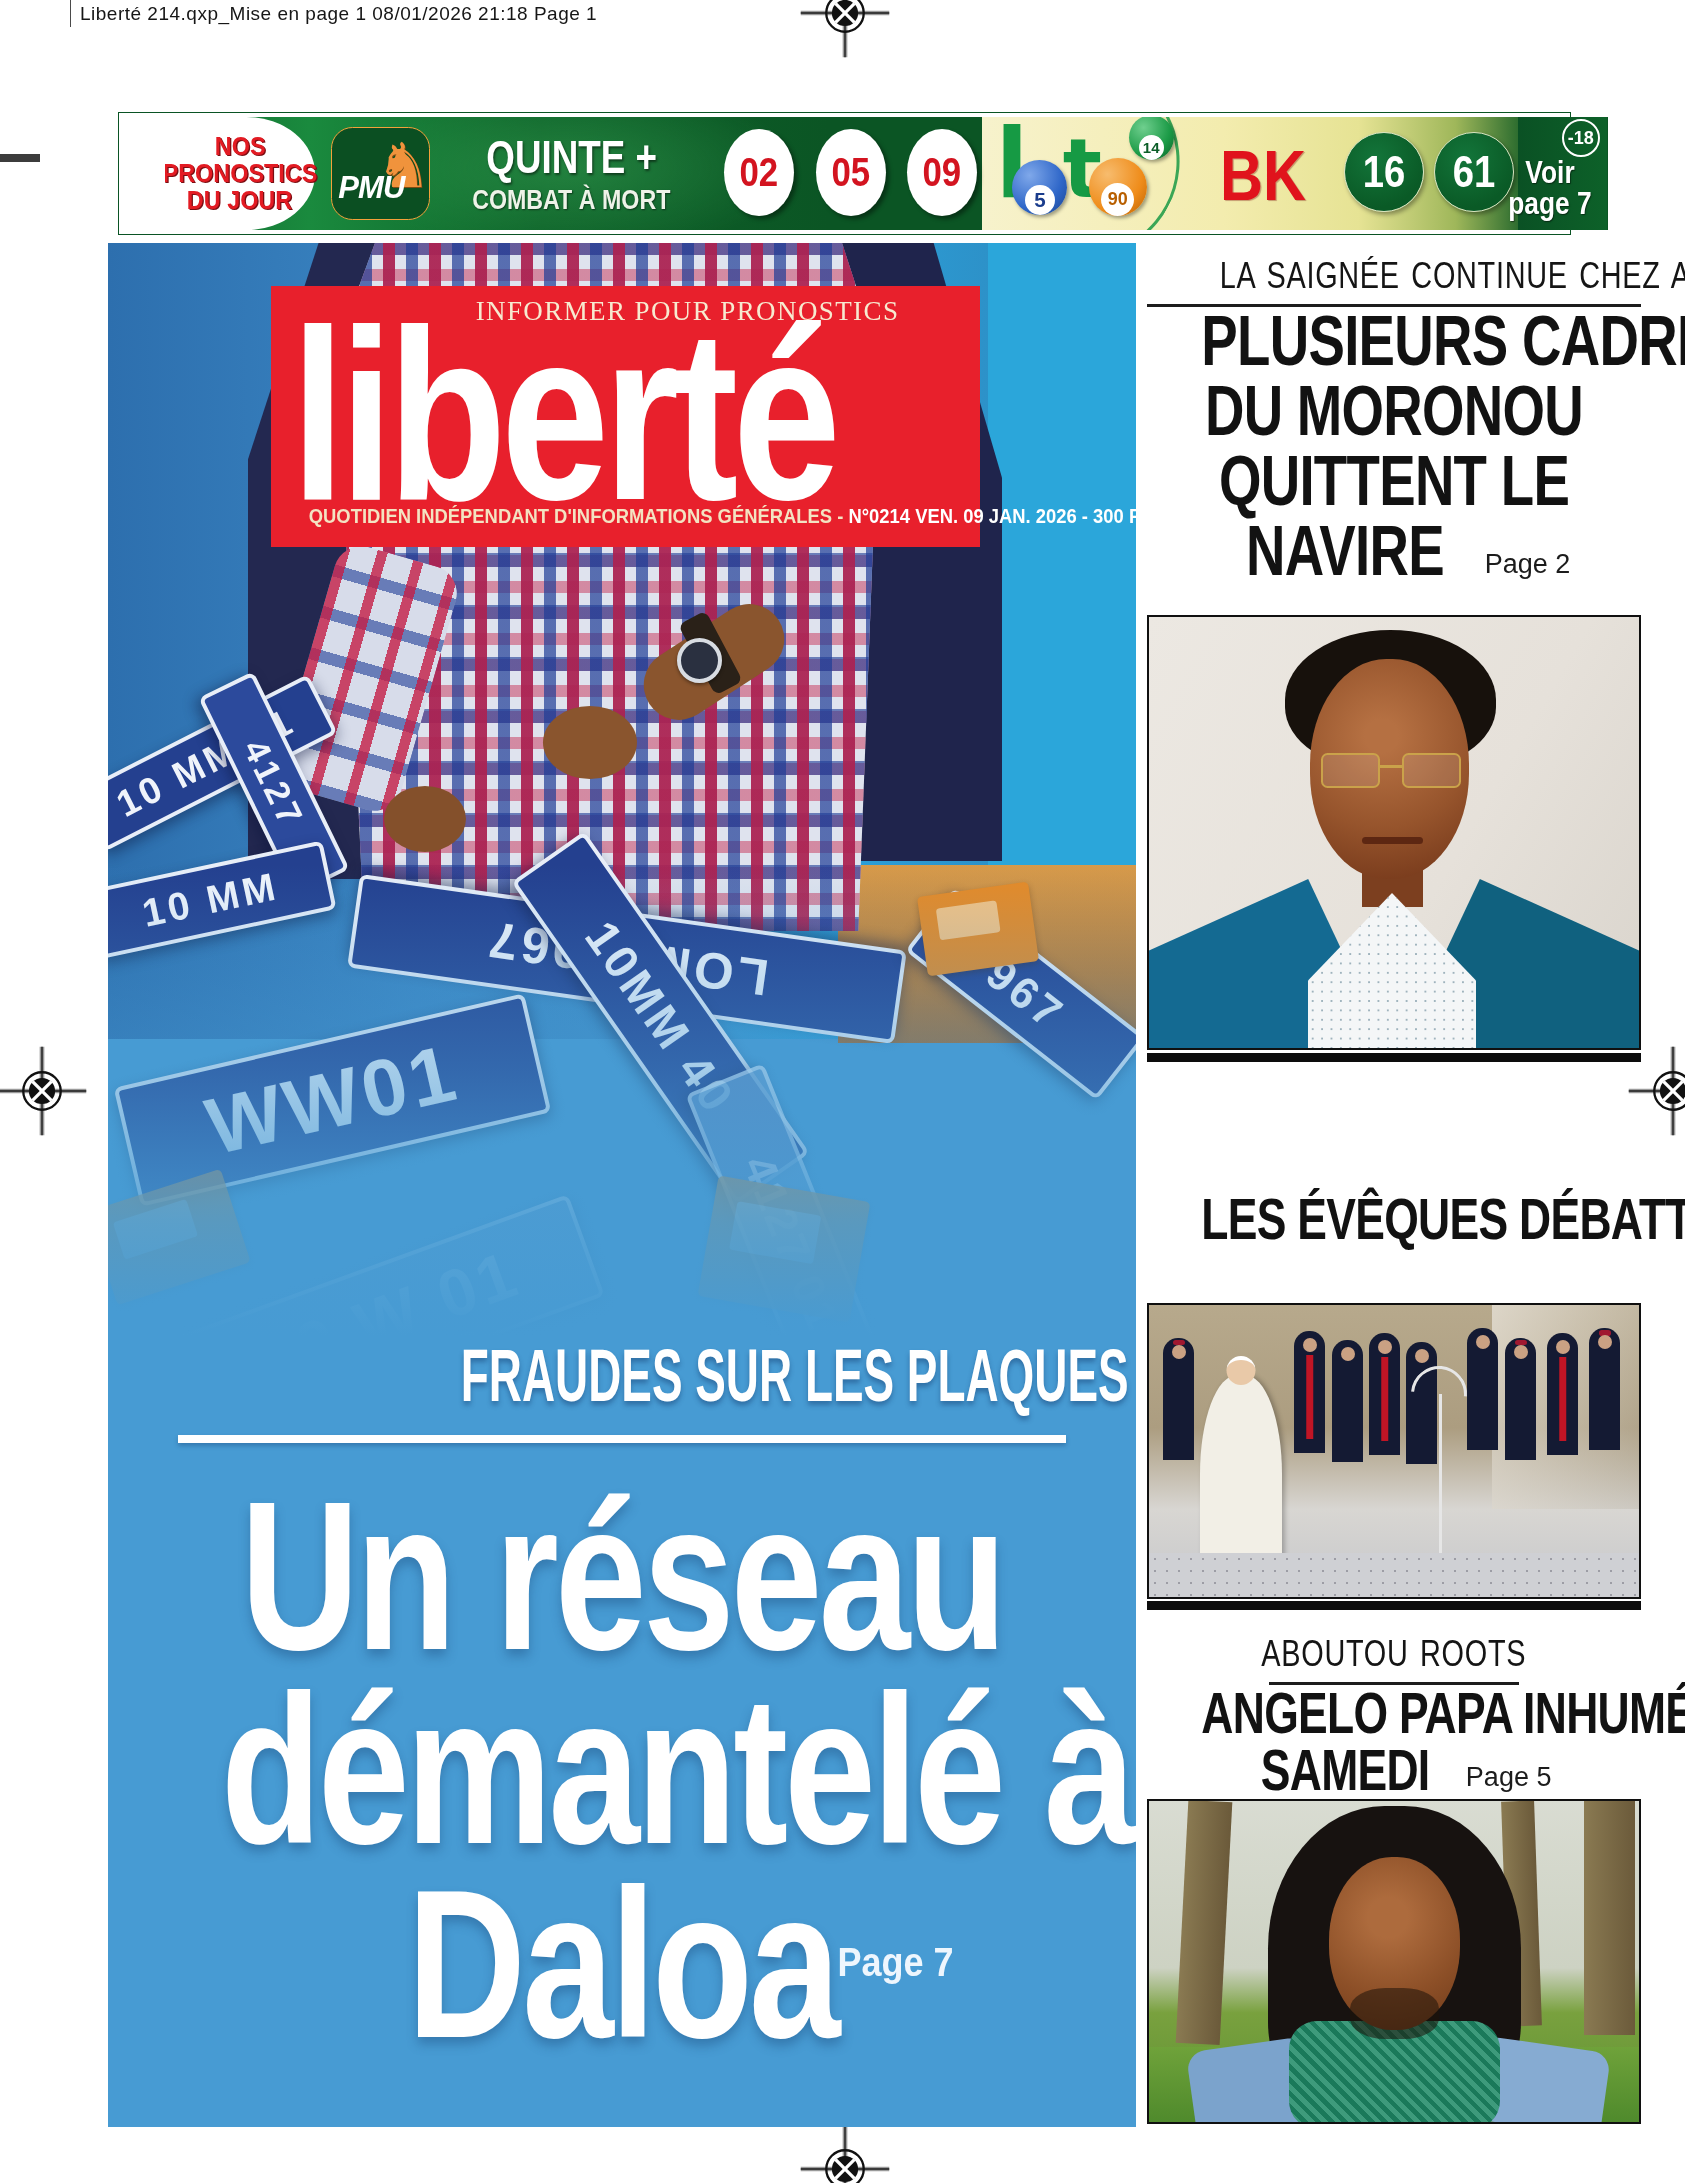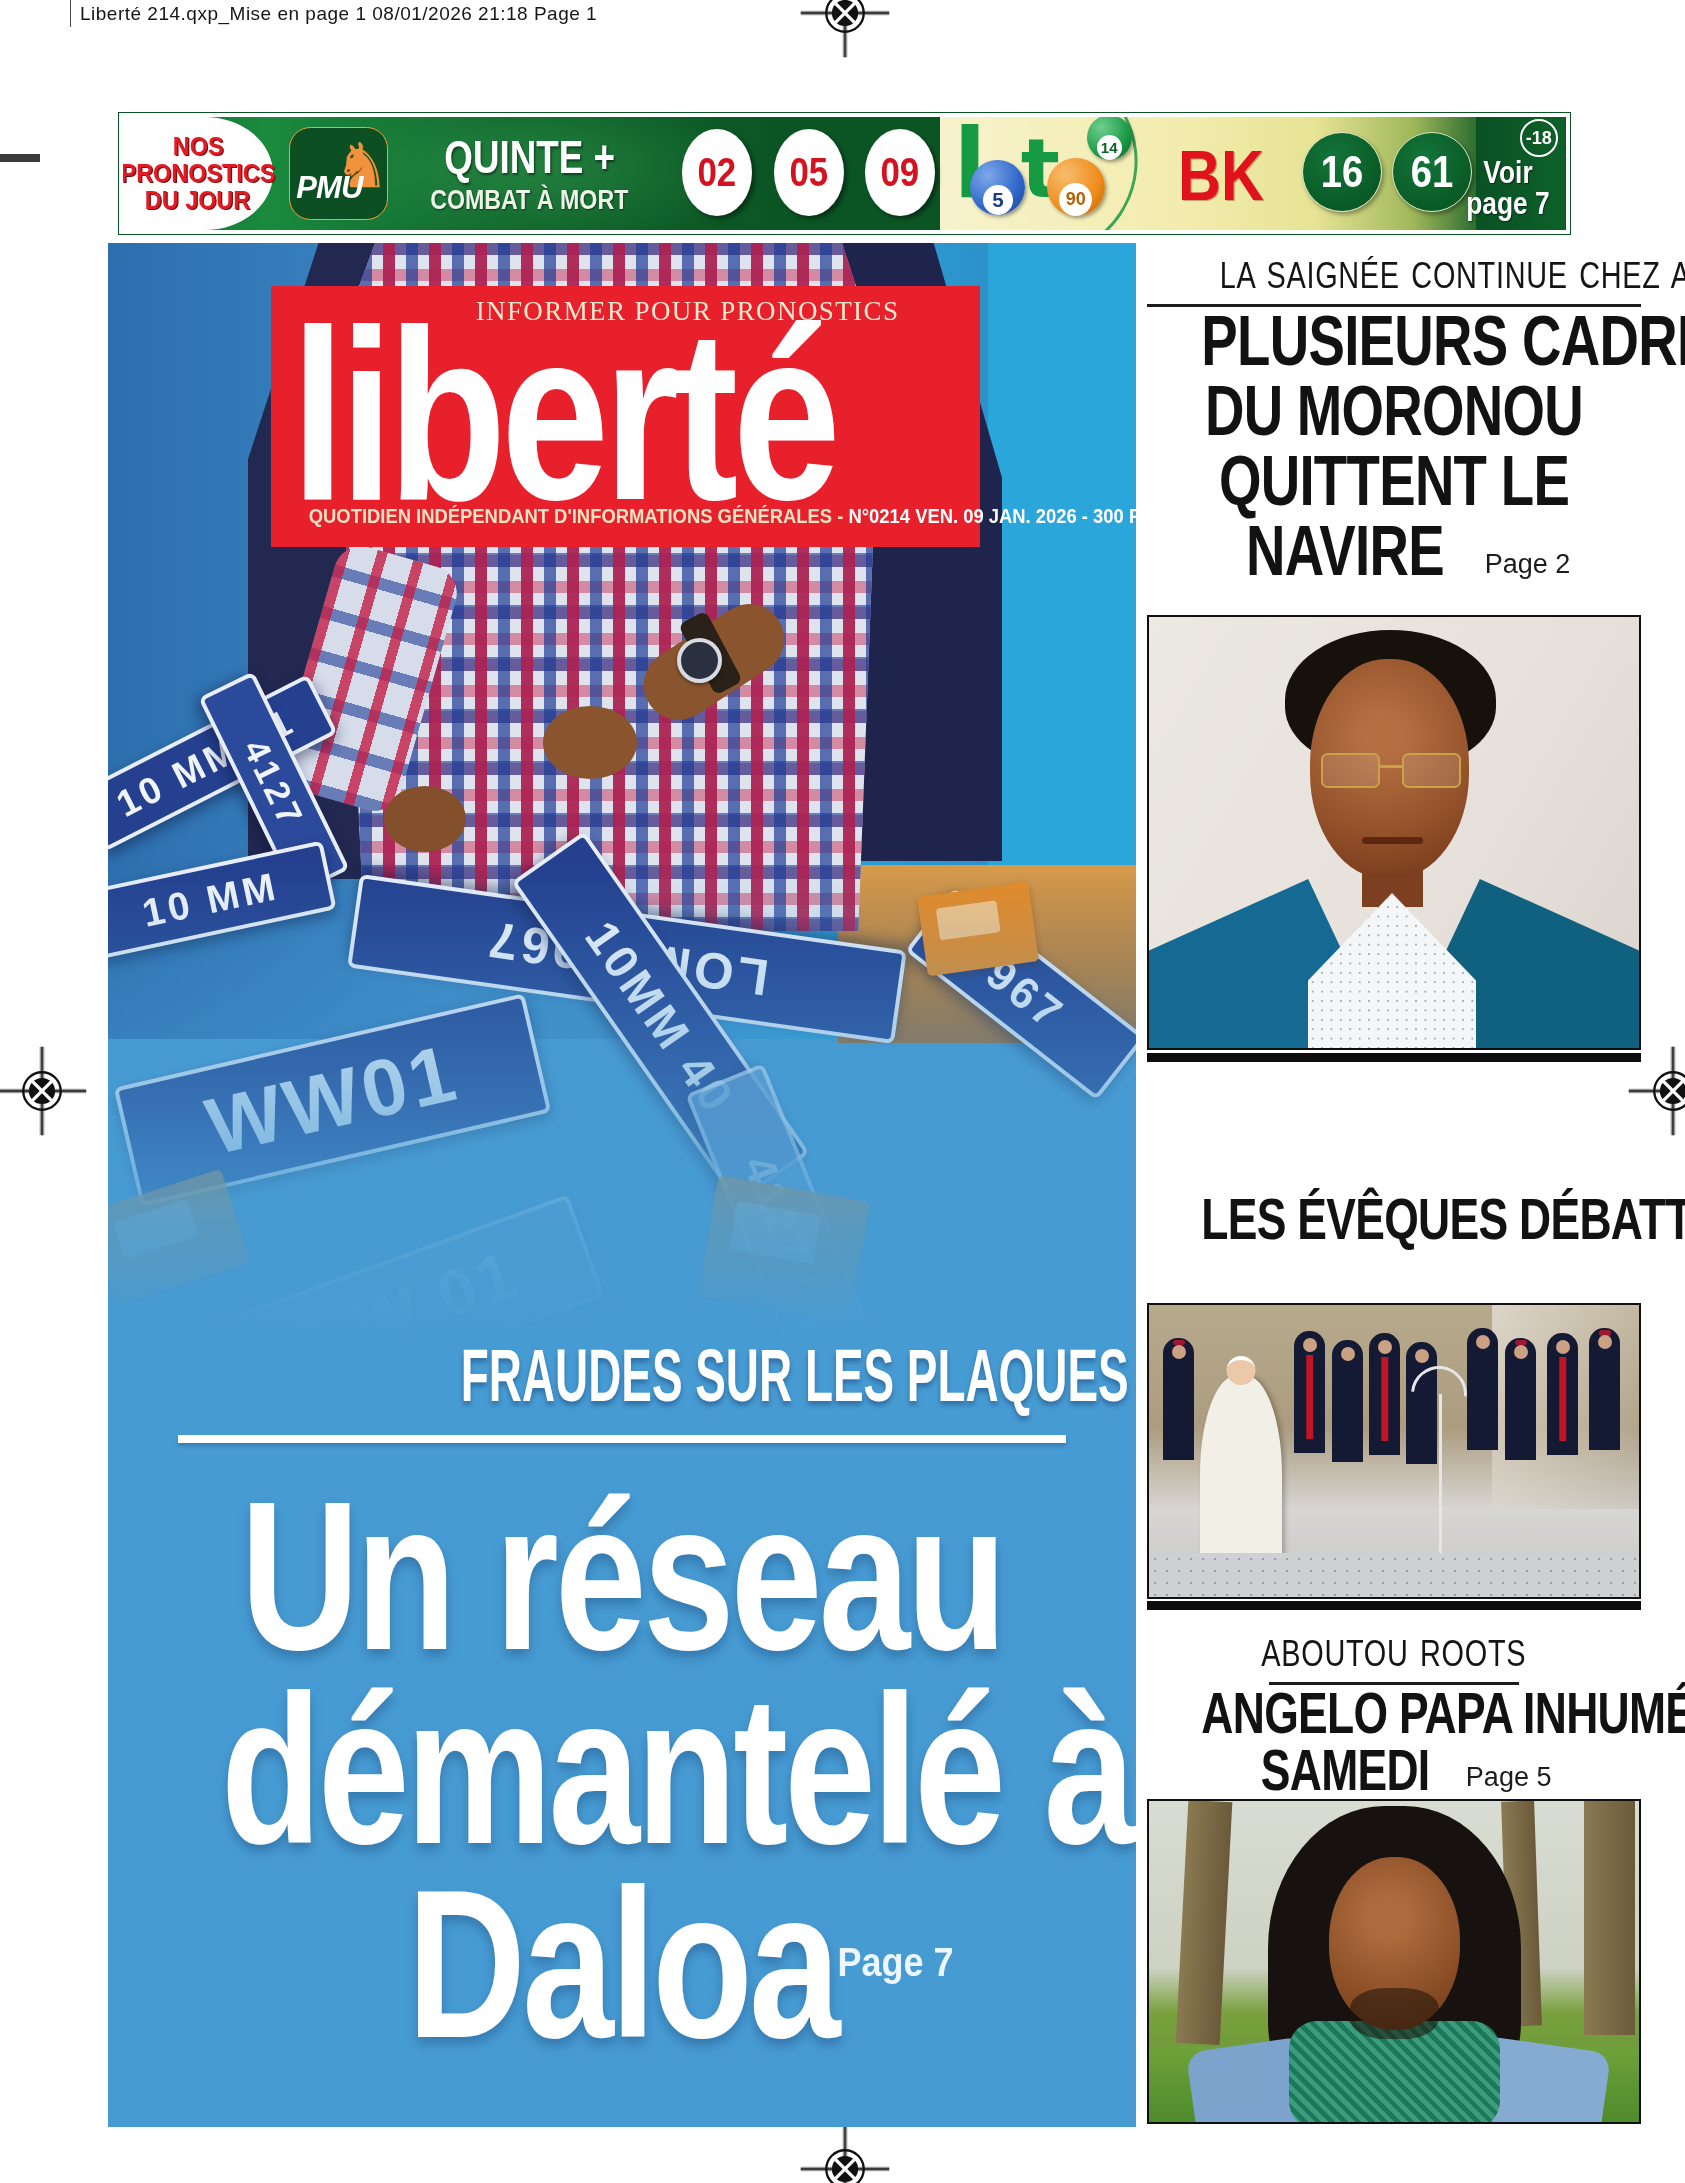--- a/index.html
+++ b/index.html
@@ -12,21 +12,21 @@
   .proof-tick { position:absolute; left:70px; top:0; width:1.4px; height:27px; background:#4a4a4a; }
   .proof-strip { position:absolute; left:0; top:154px; width:40px; height:8px; background:#3c3c3c; }
   .regmark { position:absolute; width:89px; height:89px; transform:translate(-50%,-50%); }
 
   
   .banner { position:absolute; left:118px; top:112px; width:1453px; height:123px;
             background:#fff; border:1.9px solid #0a5424; padding:3.7px; }
   .banner-in { position:relative; width:100%; height:100%; overflow:hidden;
       background:
         radial-gradient(ellipse 328px 122px at 28% 45%, rgba(60,170,90,.45), rgba(0,0,0,0) 70%),
-        linear-gradient(90deg,#116c30 0%,#1a8a3e 10%,#0e6229 26%,#0b5524 46%,#0b5524 100%); }
+        linear-gradient(90deg,#116c30 0%,#1a8a3e 10%,#0e6229 26%,#0b5524 46%,#0b5524 100%); margin-left: 42px; }
   .banner-cream { position:absolute; left:817px; top:0; width:538px; height:100%;
       background:linear-gradient(90deg,#f7f2cc 0%,#f3ecae 45%,#e6e394 70%,#9fb75a 88%,#2a6b2e 100%); }
   .banner-rightpanel { position:absolute; left:1353px; top:0; width:89px; height:100%;
       background:linear-gradient(90deg,#0a5124,#0d6129); }
   .pronostics { position:absolute; left:0; top:0; width:150px; height:100%; background:#fff;
       border-top-right-radius:80px 66px; border-bottom-right-radius:80px 66px;
       display:flex; flex-direction:column; align-items:center; justify-content:center; z-index:2; }
   .pronostics div { font-size:26px; font-weight:800; color:#e31b23; line-height:1.04;
       text-shadow:1.4px 1.4px 0 #7a0d12; transform:scaleX(.9); white-space:nowrap; }
   .pmu-logo { position:absolute; left:166px; top:10.3px; width:99px; height:93px; background:#0b4f22;

